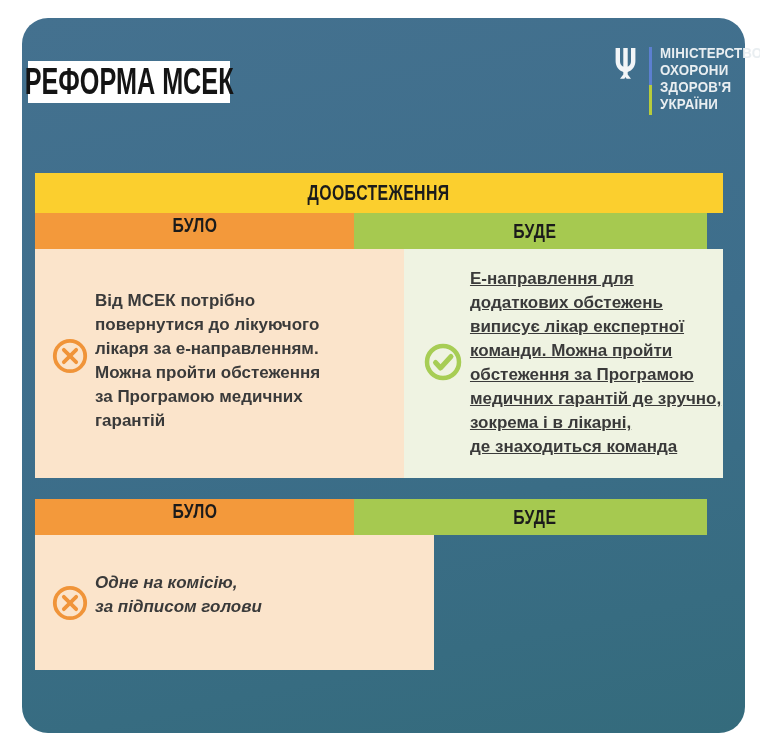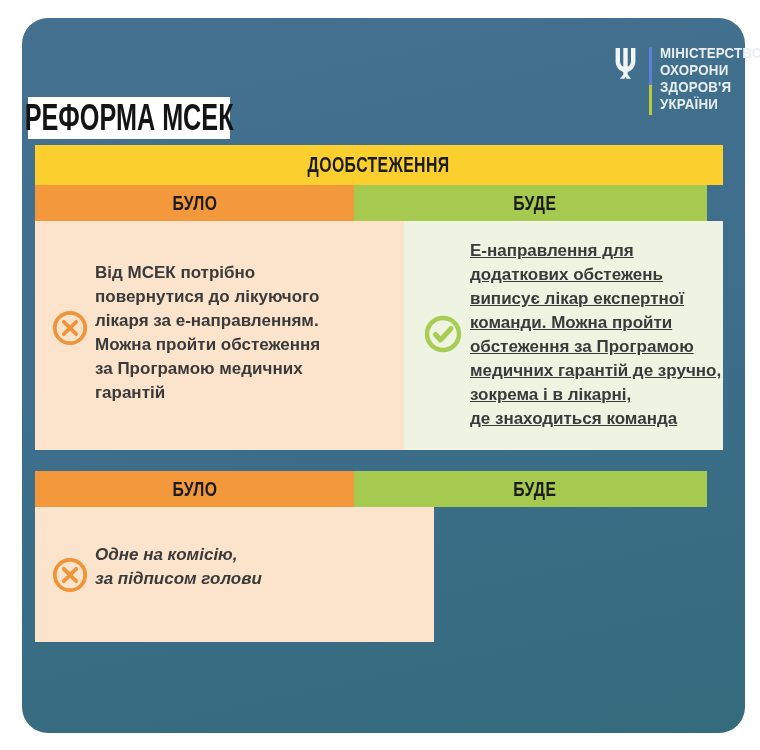--- a/index.html
+++ b/index.html
@@ -2,39 +2,39 @@
 <html style="--card-top: #44718f; --card-bottom: #346b7c; --yellow: #fbcf2e; --orange: #f3993b; --green: #a6c950; --was-cell-bg: #fbe4cb; --will-cell-bg: #eff3e2; --cross-icon: #f09439; --check-icon: #a7cd54; --body-text: #3a3a3a; --logo-bar-blue: #5c7fd0; --logo-bar-green: #b7cc3c;"><head>
 <meta charset="utf-8">
 <style>
   html,body{margin:0;padding:0;background:#ffffff;}
   .page{position:relative;width:760px;height:750px;overflow:hidden;
         font-family:"Liberation Sans",sans-serif;background:#ffffff;}
   .card{position:absolute;left:22px;top:18px;width:723px;height:715px;border-radius:26px;
         background:linear-gradient(168deg,var(--card-top,#44718f) 0%,#3d6e8b 50%,var(--card-bottom,#346b7c) 100%);}
   
   .title-box{position:absolute;left:6px;top:43px;width:202px;height:42px;background:#ffffff;
-             display:flex;justify-content:center;margin-top:36px;}
+             display:flex;justify-content:center;}
   .title-text{font-weight:bold;font-size:36px;color:#141414;white-space:nowrap;
               transform:scaleX(0.70);letter-spacing:0px;}
   
   .logo{position:absolute;left:591px;top:27px;display:flex;align-items:flex-start;}
   .logo svg{display:block;margin-top:3px;}
   .logo-bar{width:3px;height:68px;margin-left:11px;margin-top:2px;display:flex;flex-direction:column;}
   .logo-bar .b-top{flex:0 0 38px;background:var(--logo-bar-blue,#5c7fd0);}
   .logo-bar .b-bot{flex:1;background:var(--logo-bar-green,#b7cc3c);}
   .logo-text{margin-left:8px;color:#e9eef1;font-weight:bold;font-size:14.5px;line-height:17px;
              transform:scaleX(0.92);transform-origin:left top;letter-spacing:0.2px;white-space:pre;}
   
-  .tbl{position:absolute;left:13px;width:688px;}
+  .tbl{position:absolute;left:13px;width:688px;margin-top:28px;}
   .tbl-1{top:127px;}
   .tbl-2{top:453px;}
   .tbl-header{height:40px;background:var(--yellow,#fbcf2e);display:flex;align-items:center;justify-content:center;}
   .hdr-text{font-weight:bold;font-size:22px;color:#1b1b1b;transform:scaleX(0.72);white-space:nowrap;letter-spacing:0.5px;}
   .tbl-cols{display:flex;height:36px;}
-  .col-was{width:319px;background:var(--orange,#f3993b);display:flex;align-items:center;justify-content:center;}
+  .col-was{width:319px;background:var(--orange,#f3993b);display:flex;align-items:flex-start;justify-content:center;}
   .col-will{width:345px;background:var(--green,#a6c950);display:flex;align-items:center;justify-content:center;padding-left:8px;}
   .col-label{font-weight:bold;font-size:21px;color:#1b1b1b;transform:scaleX(0.75);white-space:nowrap;letter-spacing:0.5px;}
   .tbl-body{display:flex;}
   .tbl-1 .tbl-body{height:229px;}
   .tbl-2 .tbl-body{height:135px;}
   .body-was{width:399px;background:var(--was-cell-bg,#fbe4cb);position:relative;}
   .body-will{width:345px;background:var(--will-cell-bg,#eff3e2);position:relative;}
   .cell-icon{position:absolute;}
   .tbl-1 .body-was .cell-icon{left:16px;top:88px;}
   .tbl-1 .body-will .cell-icon{left:19px;top:93px;}

